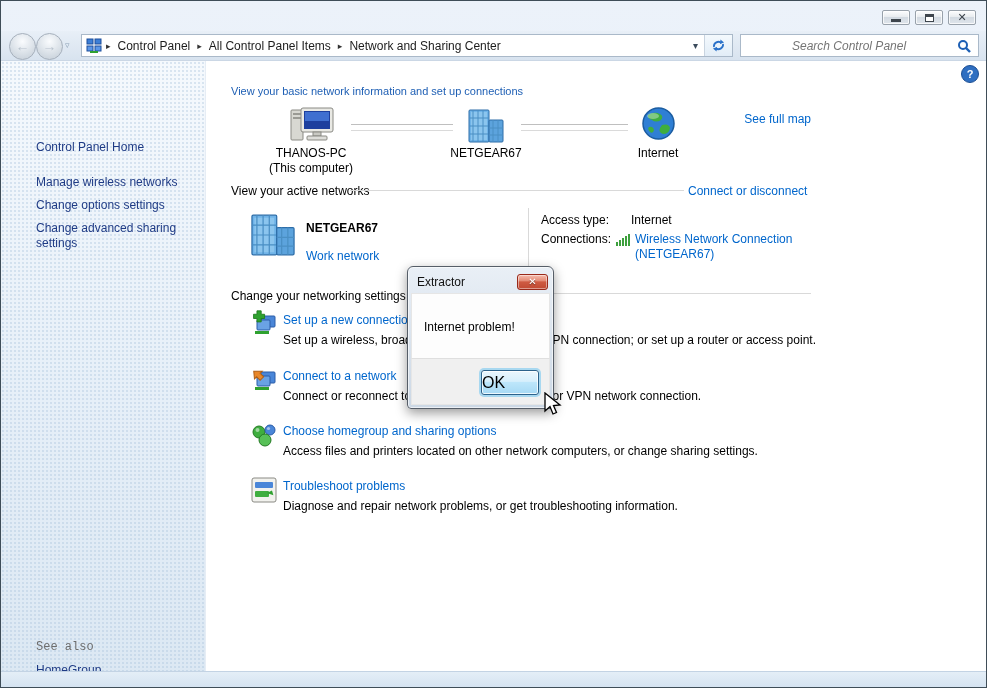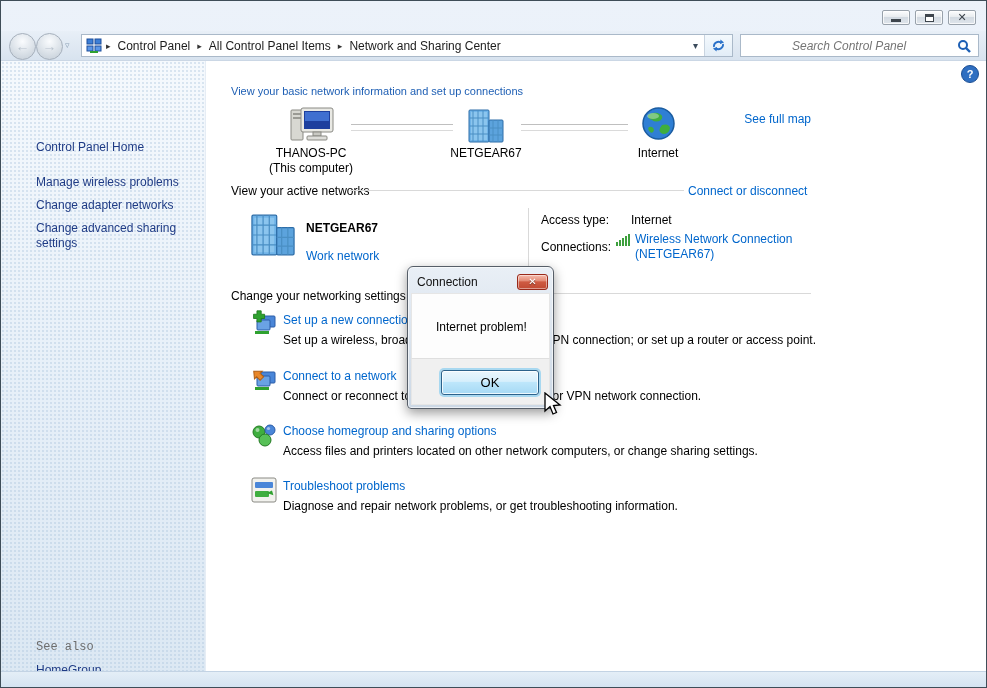--- a/index.html
+++ b/index.html
@@ -76,27 +76,27 @@
     box-shadow:0 4px 12px rgba(0,0,0,.4), inset 0 0 0 1px rgba(255,255,255,.6);
     padding:3px; }
   #dialog-titlebar { height:23px; display:flex; align-items:center; }
   #dialog-title { font-size:12px; color:#111; padding-left:6px; flex:1; }
   #dialog-close { width:31px; height:16px; margin-right:2px; border:1px solid #99291a; border-radius:3px;
     background:linear-gradient(#f6bcae,#e48d78 40%,#ce5a42 50%,#c04a33);
     box-shadow:inset 0 0 0 1px rgba(255,255,255,.45);
     color:#fff; font-size:10px; font-weight:bold; text-align:center; line-height:14px;
     text-shadow:0 1px 1px rgba(0,0,0,.45); cursor:pointer; }
   #dialog-body { height:65px; background:#fdfdfd; border:1px solid #e6e6e6; border-bottom:0; }
-  #dialog-msg { font-size:12px; color:#000; padding:26px 0 0 12px;margin-left:12px; }
+  #dialog-msg { font-size:12px; color:#000; padding:26px 0 0 12px; }
   #dialog-footer { position:relative; height:47px; background:#f0f0f0; border:1px solid #e6e6e6; border-top:1px solid #dfdfdf; }
-  #ok-button { position:absolute; right:10px; top:11px; width:98px; height:25px;
+  #ok-button { position:absolute; right:10px; top:11px; width:58px; height:25px;
     border:1px solid #2c628b; border-radius:3px;
     background:linear-gradient(#eaf6fd,#d7effc 45%,#bde6fb 50%,#a6d9f4);
     box-shadow:0 0 0 2px #a8d8f0, inset 0 0 0 1px rgba(255,255,255,.8);
-    font-size:13px; color:#000; text-align:center; line-height:23px; cursor:pointer; }
+    font-size:16px; color:#000; line-height:23px; cursor:pointer; }
 
   #cursor { position:absolute; left:541px; top:391px; z-index:60; }
 </style>
 </head>
 <body>
 
 <div id="window">
 
   <div id="titlebar">
     <div class="winbtn" id="btn-min">
@@ -146,22 +146,22 @@
       <input id="search-input" type="text" value="" placeholder="Search Control Panel" style="">
       <svg id="search-icon" width="14" height="14" viewBox="0 0 14 14">
         <circle cx="6" cy="6" r="4" fill="none" stroke="#1d5fb4" stroke-width="2"></circle>
         <line x1="9" y1="9" x2="13" y2="13" stroke="#1d5fb4" stroke-width="2.4"></line>
       </svg>
     </div>
   </div>
 
   <div id="sidebar">
     <div class="abs side-link" style="left:35px; top:79px;">Control Panel Home</div>
-    <div class="abs side-link" style="left:35px; top:114px;">Manage wireless problems</div>
-    <div class="abs side-link" style="left:35px; top:137px;">Change adapter networks</div>
+    <div class="abs side-link" style="left:35px; top:114px;">Manage wireless networks</div>
+    <div class="abs side-link" style="left:35px; top:137px;">Change options settings</div>
     <div class="abs side-link" style="left:35px; top:160px; width:160px; line-height:15px;">Change advanced sharing settings</div>
     <div class="abs side-muted" style="left:35px; top:579px;">See also</div>
     <div class="abs side-link" style="left:35px; top:602px;">HomeGroup</div>
     <div class="abs side-link" style="left:35px; top:625px;">Internet Options</div>
 
   </div>
 
   <div id="main"></div>
 
   <div class="abs heading" style="left:230px; top:84px;">View your basic network information and set up connections</div>
@@ -216,21 +216,21 @@
     <rect x="6" y="4" width="16" height="28" fill="#9fd1f2" opacity=".6"></rect>
     <path d="M8 2 v32 M13 2 v32 M18 2 v32 M4 10 h20 M4 18 h20 M4 26 h20" stroke="#4a8fc4" stroke-width="1" fill="none"></path>
     <rect x="24" y="12" width="14" height="22" rx="1" fill="#5ca3dd" stroke="#2d6da8"></rect>
     <path d="M28 12 v22 M33 12 v22 M24 20 h14 M24 27 h14" stroke="#4a8fc4" stroke-width="1" fill="none"></path>
   </svg>
   <div class="abs txt bold" style="left:305px; top:220px;">NETGEAR67</div>
   <div class="abs link" style="left:305px; top:248px;">Work network</div>
   <div class="abs vline" style="left:527px; top:207px; height:58px;"></div>
   <div class="abs txt" style="left:540px; top:212px;">Access type:</div>
   <div class="abs txt" style="left:630px; top:212px;">Internet</div>
-  <div class="abs txt" style="left:540px; top:231px;margin-top:8px;">Connections:</div>
+  <div class="abs txt" style="left:540px; top:231px;">Connections:</div>
   <svg class="abs" style="left:615px; top:233px;" width="15" height="12" viewBox="0 0 15 12">
     <rect x="0" y="8" width="2" height="4" fill="#3da03d"></rect>
     <rect x="3" y="6" width="2" height="6" fill="#3da03d"></rect>
     <rect x="6" y="4" width="2" height="8" fill="#3da03d"></rect>
     <rect x="9" y="2" width="2" height="10" fill="#3da03d"></rect>
     <rect x="12" y="0" width="2" height="12" fill="#3da03d"></rect>
   </svg>
   <div class="abs link" style="left:634px; top:231px;">Wireless Network Connection</div>
   <div class="abs link" style="left:634px; top:246px;">(NETGEAR67)</div>
 
@@ -269,21 +269,21 @@
     <rect x="1" y="1" width="24" height="24" rx="2" fill="#f2f2ee" stroke="#8a8a84"></rect>
     <rect x="4" y="5" width="18" height="6" rx="1" fill="#4a86d8"></rect>
     <rect x="4" y="14" width="14" height="6" rx="1" fill="#3fae3f"></rect>
     <path d="M16 17 L23 17 L20 13 Z" fill="#2fa12f" transform="rotate(20 19 16)"></path>
   </svg>
   <div class="abs link" style="left:282px; top:478px;">Troubleshoot problems</div>
   <div class="abs txt" style="left:282px; top:498px; width:570px;">Diagnose and repair network problems, or get troubleshooting information.</div>
 
   <div id="dialog">
     <div id="dialog-titlebar">
-      <span id="dialog-title">Connection</span>
+      <span id="dialog-title">Extractor</span>
       <div id="dialog-close"><span>✕</span></div>
     </div>
     <div id="dialog-body">
       <div id="dialog-msg">Internet problem!</div>
     </div>
     <div id="dialog-footer">
       <div id="ok-button">OK</div>
     </div>
   </div>
 

